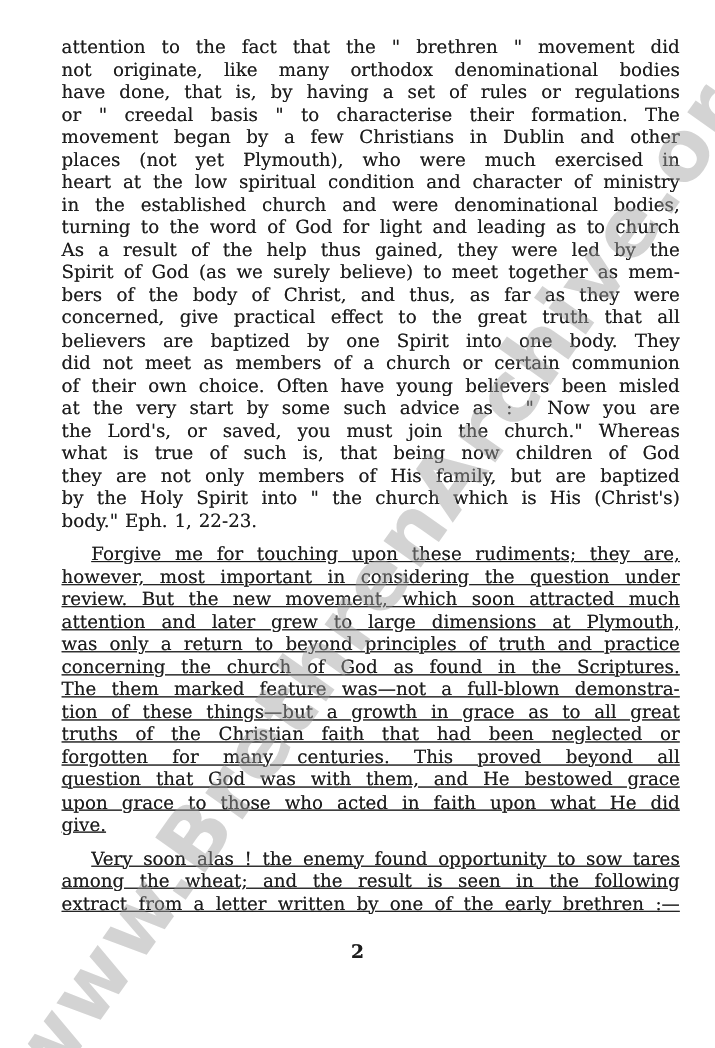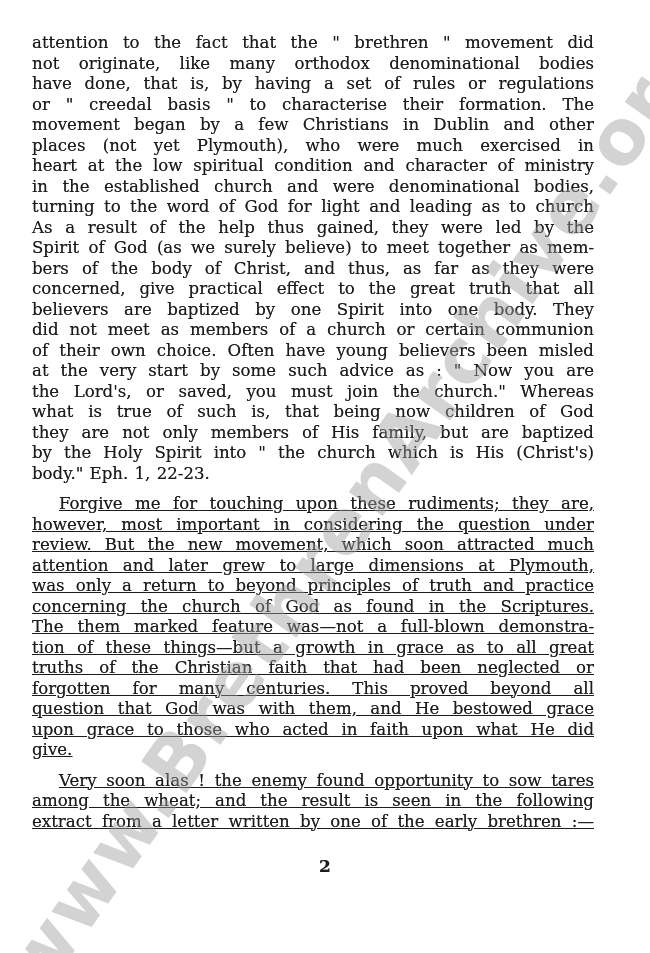--- a/index.html
+++ b/index.html
@@ -10,21 +10,21 @@
   .page {
     position: relative;
     width: 650px;
     height: 953px;
     background: var(--paper, #ffffff);
     overflow: hidden;
     font-family: "DejaVu Serif", "Liberation Serif", serif;
   }
   .text-block {
     position: absolute;
-    left: 32px;
+    left: 56px;
     top: 33px;
     width: 562px;
     color: var(--ink, #1c1c1c);
     font-size: 16.6px;
     line-height: 20.5px;
     word-spacing: 1px;
     text-shadow: 0 0 0.5px rgba(25,25,25,0.65);
   }
   .para { margin: 0 0 0 0; }
   .para + .para { margin-top: 10px; text-decoration: underline; }

